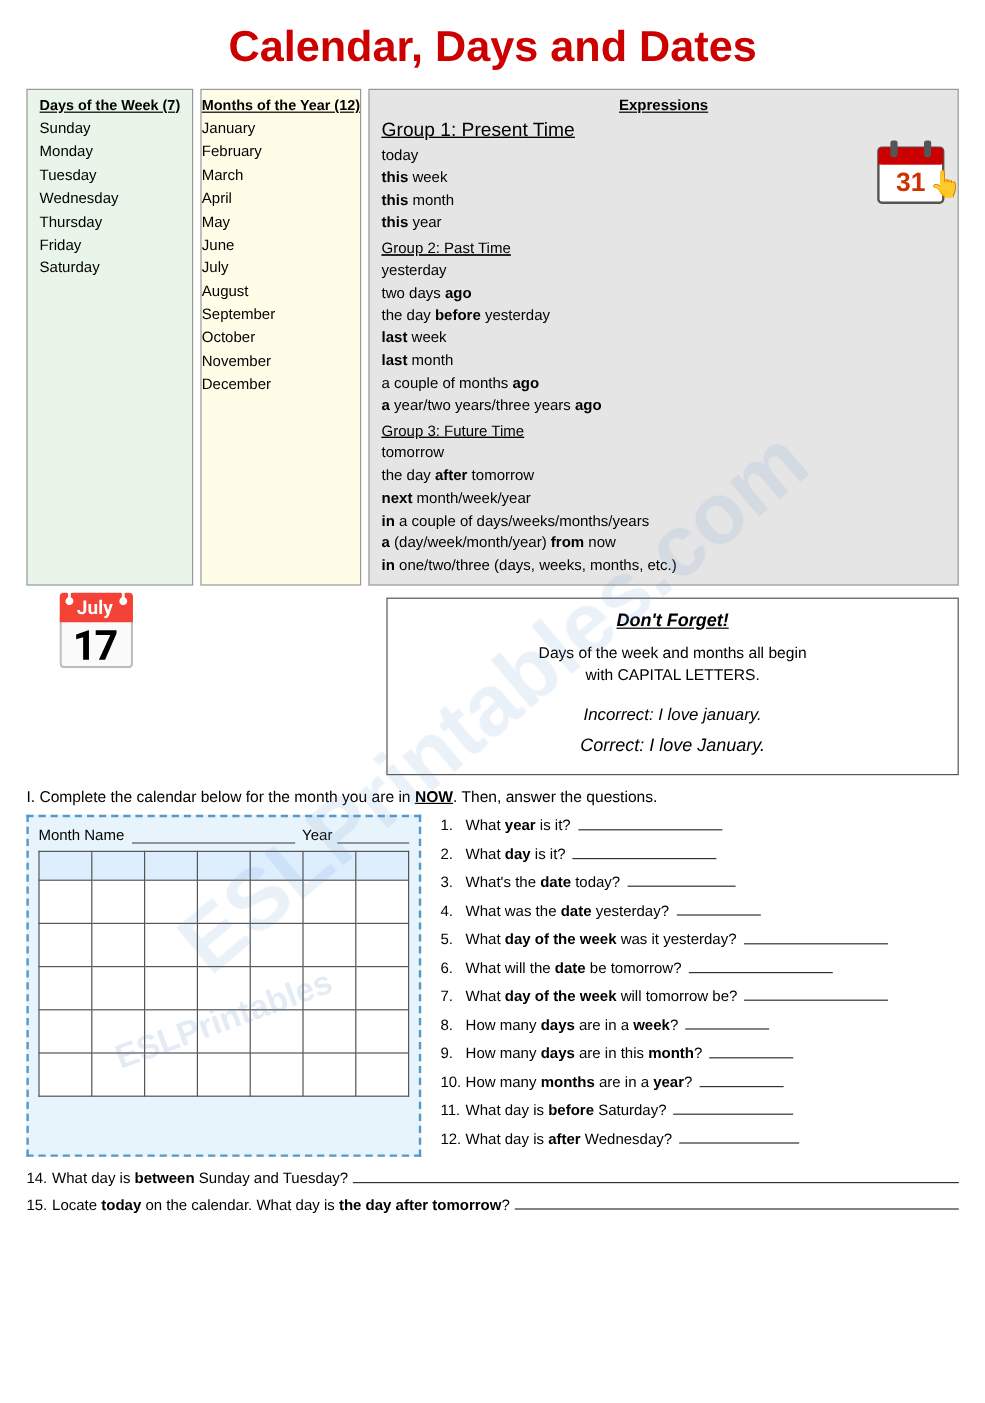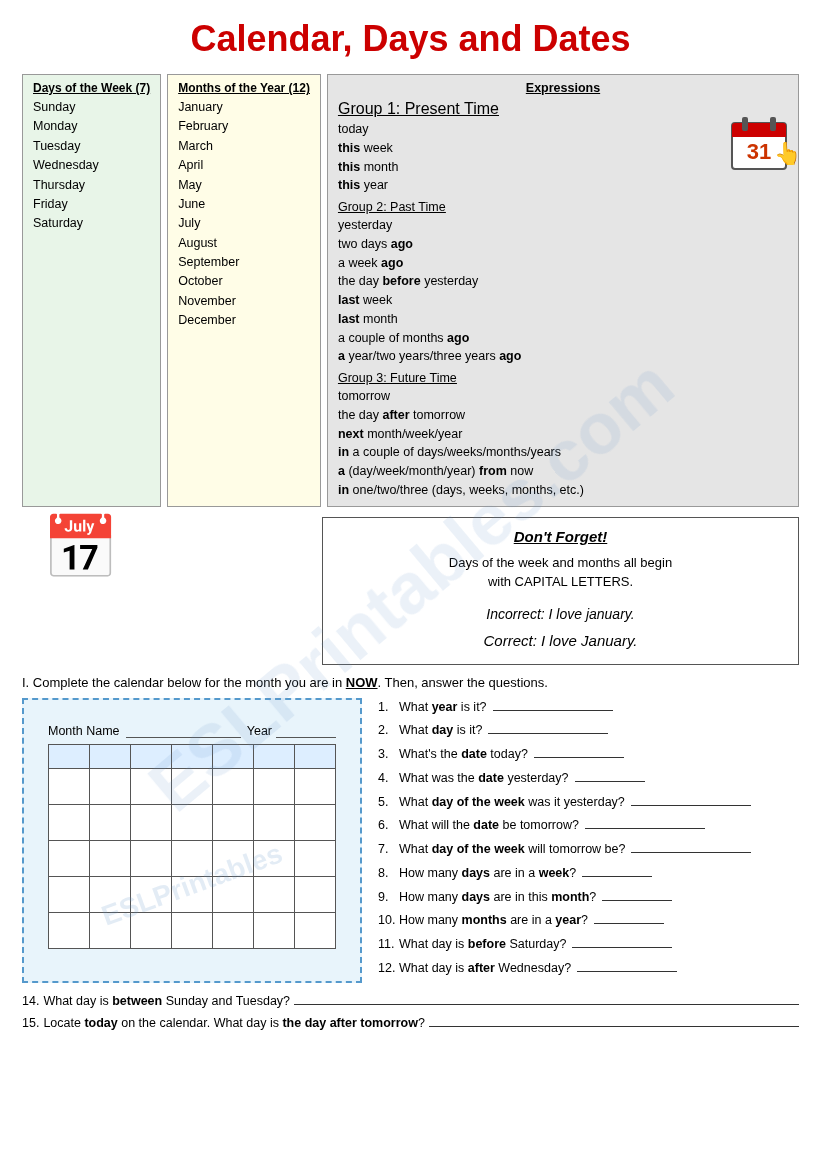--- a/index.html
+++ b/index.html
@@ -38,21 +38,21 @@
       font-size: 12px;
       margin-bottom: 3px;
     }
     .days-box .day-item {
       font-size: 12.5px;
       line-height: 1.55;
     }
     .months-box {
       background: #fffde7;
       border: 1.5px solid #999;
-      padding: 6px 10px;
+      padding: 6px 0;
       min-width: 120px;
       margin-right: 6px;
     }
     .months-box-title {
       font-weight: bold;
       text-decoration: underline;
       font-size: 12px;
       margin-bottom: 3px;
     }
     .months-box .month-item {
@@ -135,21 +135,21 @@
     }
     .section-instruction .bold { font-weight: bold; }
     .bottom-section {
       display: flex;
       gap: 16px;
       margin-bottom: 8px;
     }
     .calendar-fill {
       border: 2.5px dashed #5599cc;
       background: #e8f4fb;
-      padding: 24px;
+      padding: 8px;
       min-width: 320px;
       max-width: 340px;
     }
     .cal-grid {
       width: 100%;
       border-collapse: collapse;
     }
     .cal-grid td {
       border: 1.5px solid #555;
       width: 44px;
@@ -249,21 +249,20 @@
     <div class="expressions-title">Expressions</div>
     <div id="expressions-content">
         <div class="expr-group-title"><span style="text-decoration:underline;font-size:16px;">Group 1:  Present Time</span></div>
         <div class="expr-item">today</div>
         <div class="expr-item"><strong>this</strong> week</div>
         <div class="expr-item"><strong>this</strong> month</div>
         <div class="expr-item"><strong>this</strong> year</div>
         <div class="expr-group-title"><span style="text-decoration:underline;font-size:12.5px;">Group 2:  Past Time</span></div>
         <div class="expr-item">yesterday</div>
         <div class="expr-item">two days <strong>ago</strong></div>
-        <div class="expr-item">a week <strong>ago</strong></div>
         <div class="expr-item">the day <strong>before</strong> yesterday</div>
         <div class="expr-item"><strong>last</strong> week</div>
         <div class="expr-item"><strong>last</strong> month</div>
         <div class="expr-item">a couple of months <strong>ago</strong></div>
         <div class="expr-item"><strong>a</strong> year/two years/three years <strong>ago</strong></div>
         <div class="expr-group-title"><span style="text-decoration:underline;font-size:12.5px;">Group 3:  Future Time</span></div>
         <div class="expr-item">tomorrow</div>
         <div class="expr-item">the day <strong>after</strong> tomorrow</div>
         <div class="expr-item"><strong>next</strong> month/week/year</div>
         <div class="expr-item"><strong>in</strong> a couple of days/weeks/months/years</div>

